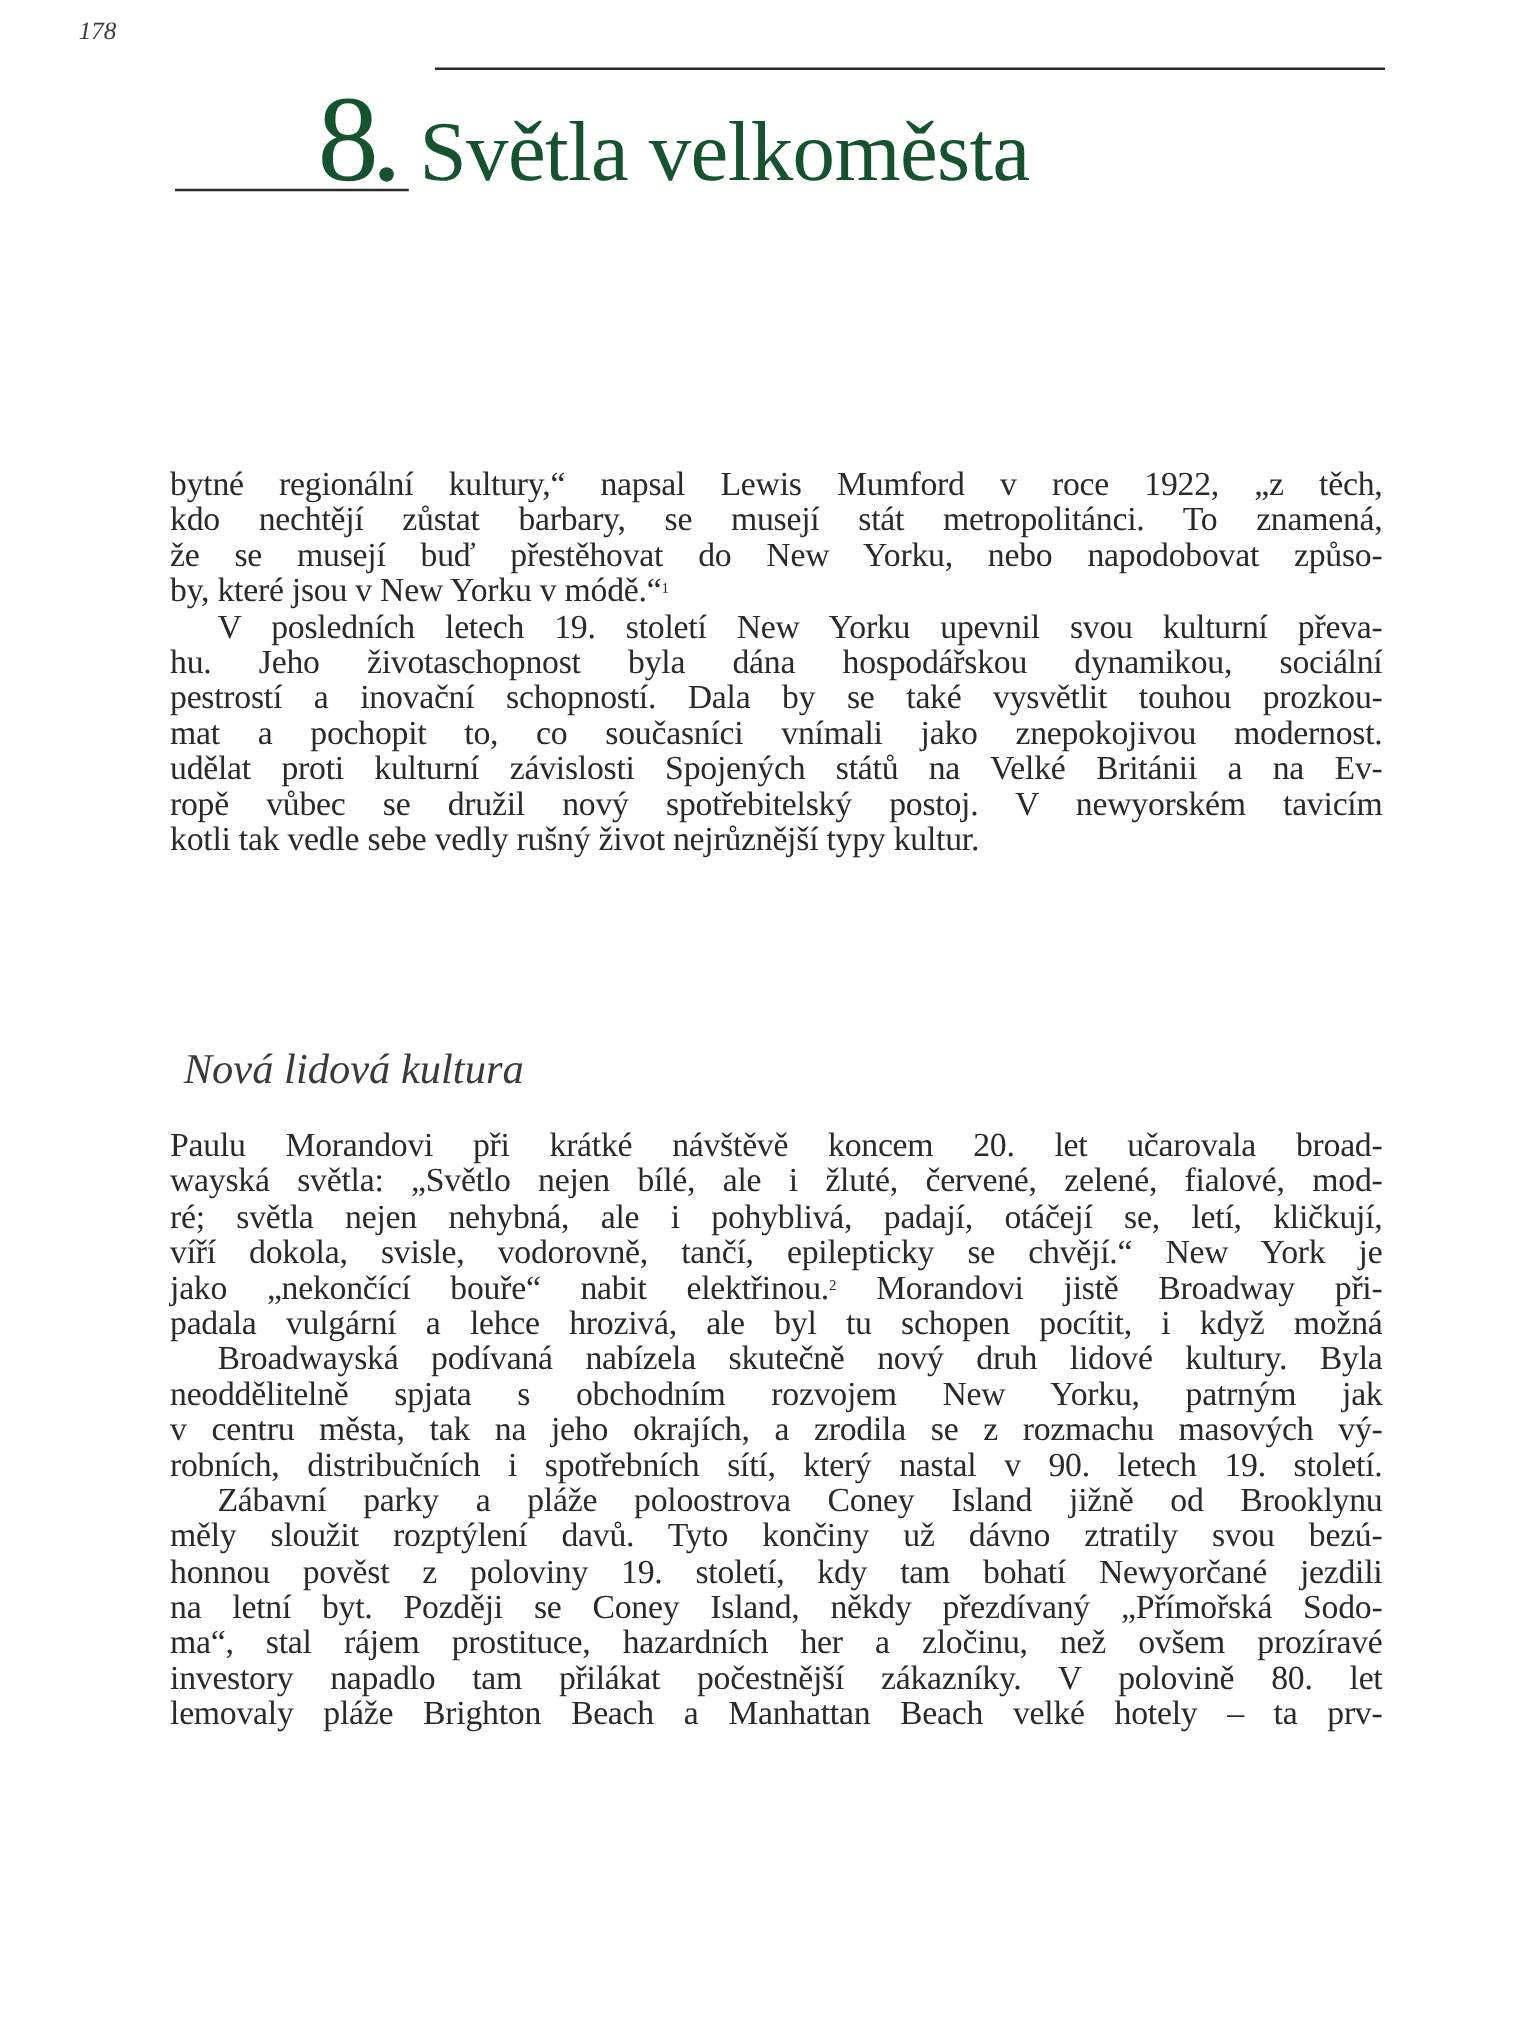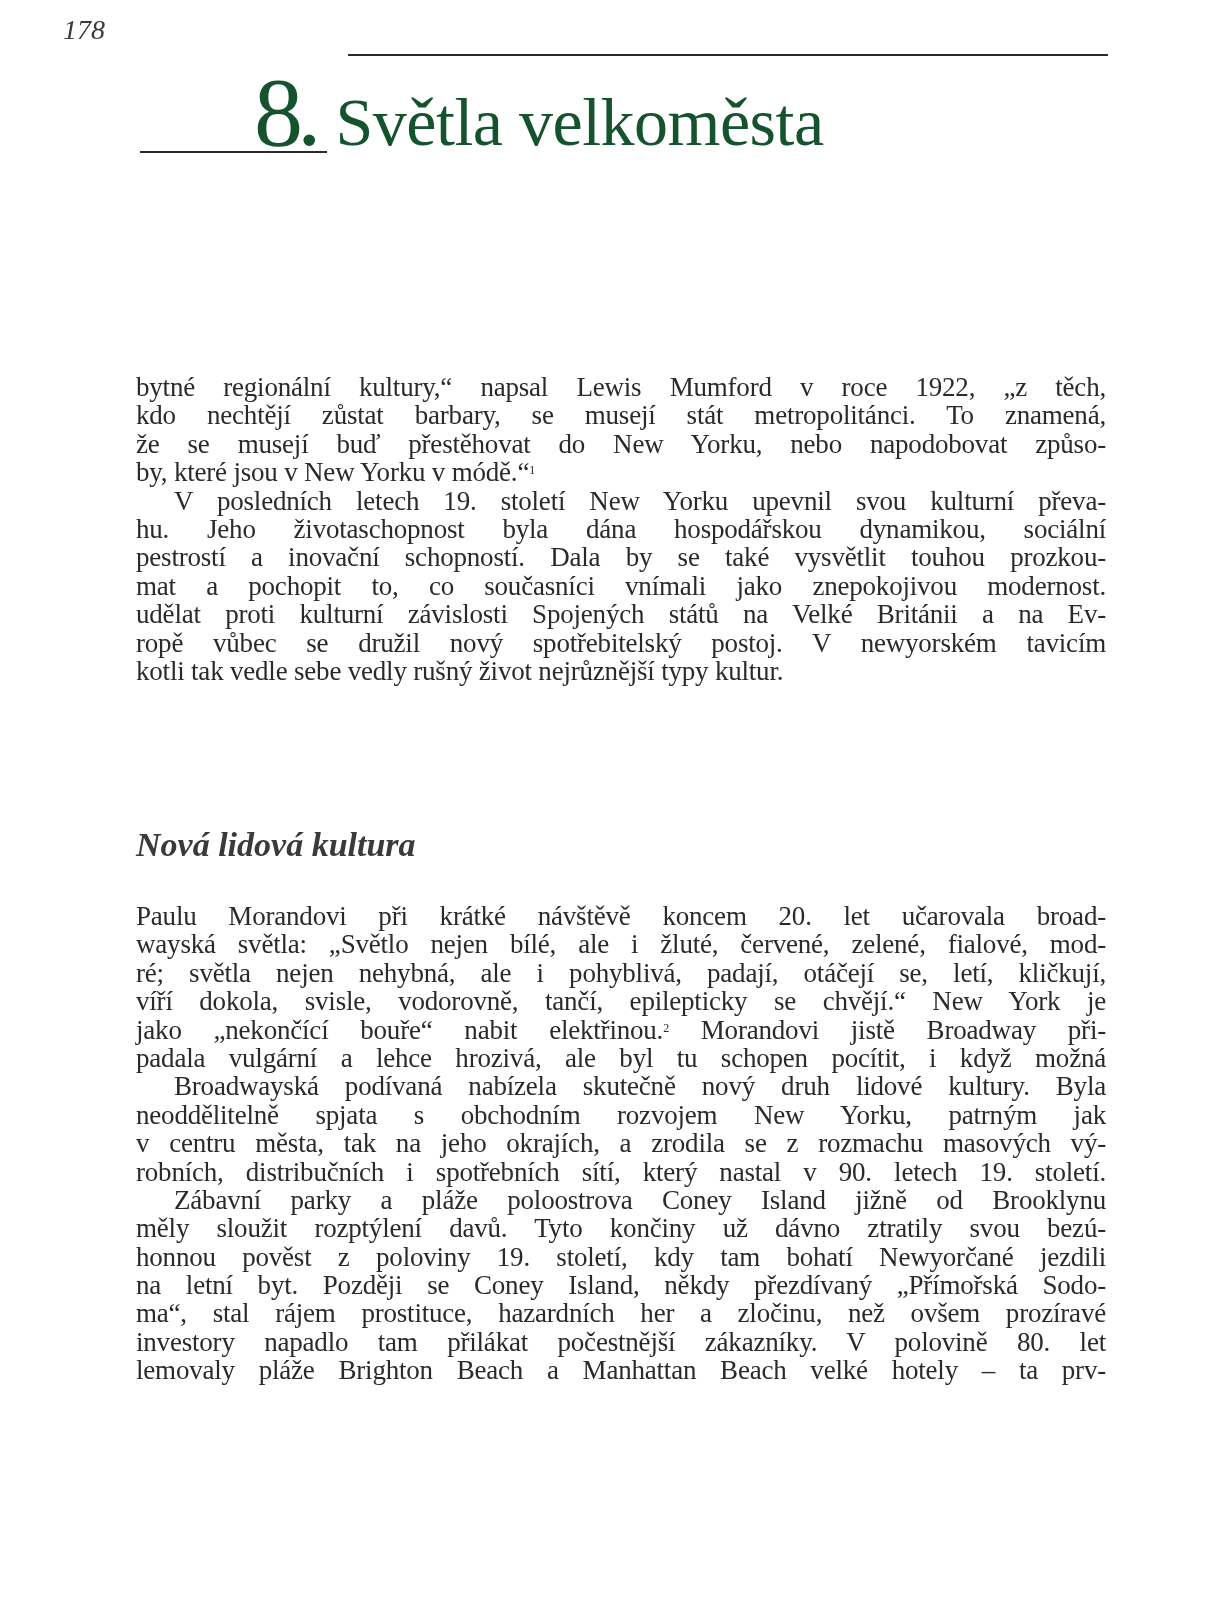--- a/index.html
+++ b/index.html
@@ -1,37 +1,37 @@
 <!DOCTYPE html>
 <html><head>
   <meta charset="utf-8">
   <style>
     html, body { margin: 0; padding: 0; background: #ffffff; }
     body { width: 1217px; height: 1616px; position: relative; overflow: hidden;
            font-family: "Liberation Serif", "DejaVu Serif", serif; color: #2a2a2a; }
     .page-number { position: absolute; left: 63px; top: 14px; font-style: italic;
-                   font-size: 28px; color: #3a3a3a; text-align: center; }
+                   font-size: 20px; color: #3a3a3a; text-align: center; }
     .rule-top { position: absolute; left: 348px; top: 54px; width: 760px; height: 0;
                 border-top: 2px solid #2a2a2a; }
     .rule-bottom { position: absolute; left: 140px; top: 151px; width: 187px; height: 0;
                    border-top: 2px solid #2a2a2a; }
     .chapter-title { position: absolute; left: 254px; top: 56px; white-space: nowrap;
                      color: #14532d; font-weight: normal; margin: 0; }
     .chapter-num { font-size: 98px; letter-spacing: -2px; vertical-align: baseline; }
     .chapter-dot { font-size: 98px; margin-left: -4px; }
     .chapter-name { font-size: 68px; margin-left: 14px; letter-spacing: -0.5px; }
     .text-block { position: absolute; left: 136px; width: 970px; }
     .line { display: block; font-size: 27px; line-height: 28.4px; height: 28.4px;
             text-align: justify; text-align-last: justify; white-space: nowrap;
             letter-spacing: -0.2px; }
     .line.last { text-align-last: left; }
     .line.indent { padding-left: 38px; }
     .line.quote-indent { padding-left: 182px; }
     .section-heading { position: absolute; left: 136px; top: 826px; font-style: italic;
-                       font-size: 34px; color: #3a3a3a; margin: 0; font-weight: bold; }
+                       font-size: 34px; color: #3a3a3a; margin: 11px; font-weight: normal; }
     sup { font-size: 12px; vertical-align: top; position: relative; top: -2px; }
   </style>
 </head>
 <body>
 
 <div class="page-number">178</div>
 
 <div class="rule-top"></div>
 
 <h1 class="chapter-title">

